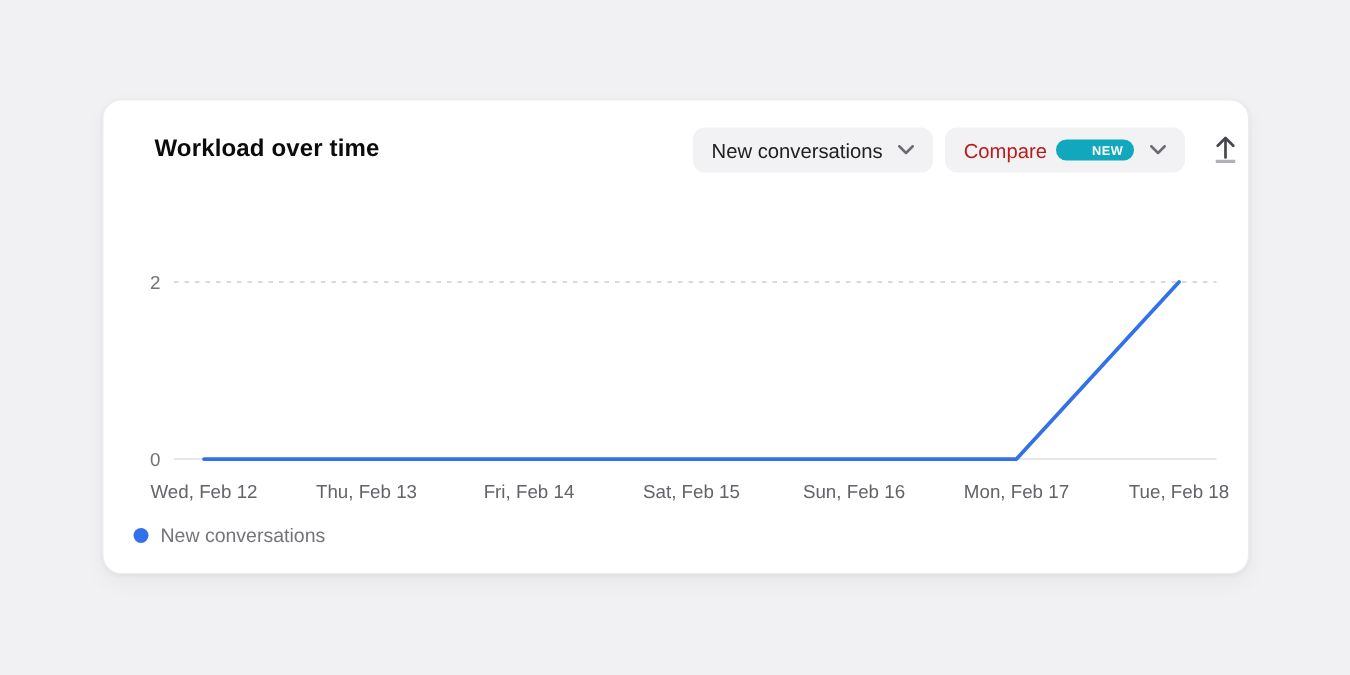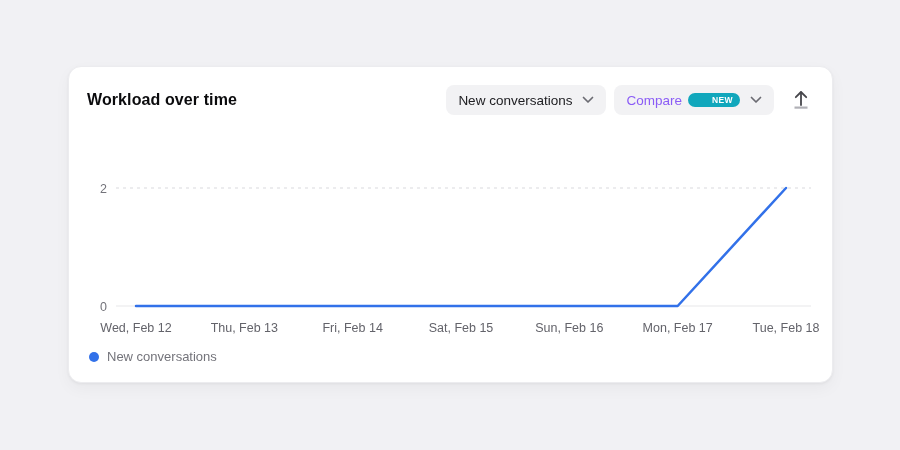--- a/index.html
+++ b/index.html
@@ -6,36 +6,36 @@
   html,body { width:900px; height:450px; }
   body { font-family:"Liberation Sans", sans-serif; background:#f1f1f4; position:relative; overflow:hidden; }
 
   .card {
     position:absolute; left:68px; top:66px; width:765px; height:317px;
     background:#ffffff; border:1px solid #ececef; border-radius:13px;
     box-shadow:0 1px 3px rgba(0,0,0,0.05), 0 6px 16px rgba(0,0,0,0.04);
   }
 
   .card-header {
-    position:absolute; left:0; top:0; width:100%;
+    position:absolute; left:16px; top:0; width:100%;
     display:flex; align-items:center; justify-content:space-between;
     padding:18px 18px 0 18px;
   }
   .card-title { font-size:16px; font-weight:700; color:#0b0b0d; letter-spacing:0.1px; }
 
   .controls { display:flex; align-items:center; gap:8px; }
 
   .dropdown {
     display:flex; align-items:center; height:30px; padding:0 12px;
     background:#f2f2f4; border:none; border-radius:8px; cursor:pointer;
     font-family:"Liberation Sans", sans-serif; font-size:13.5px; color:#202024;
   }
   .dropdown .dd-label { white-space:nowrap; }
   .dropdown .chev { margin-left:10px; display:inline-flex; }
-  .dropdown.compare .dd-label { color:#8b5cf6; }
+  .dropdown.compare .dd-label { color:#b91c1c; }
   .badge {
     display:inline-block; margin-left:6px; padding:2px 7px 2px 24px;
     border-radius:9px; font-size:8.5px; font-weight:700; letter-spacing:0.4px;
     color:#ffffff; line-height:10px;
   }
   .icon-btn {
     background:transparent; border:none; cursor:pointer; margin-left:6px;
     display:inline-flex; align-items:center; justify-content:center;
     width:26px; height:26px; padding:0;
   }

